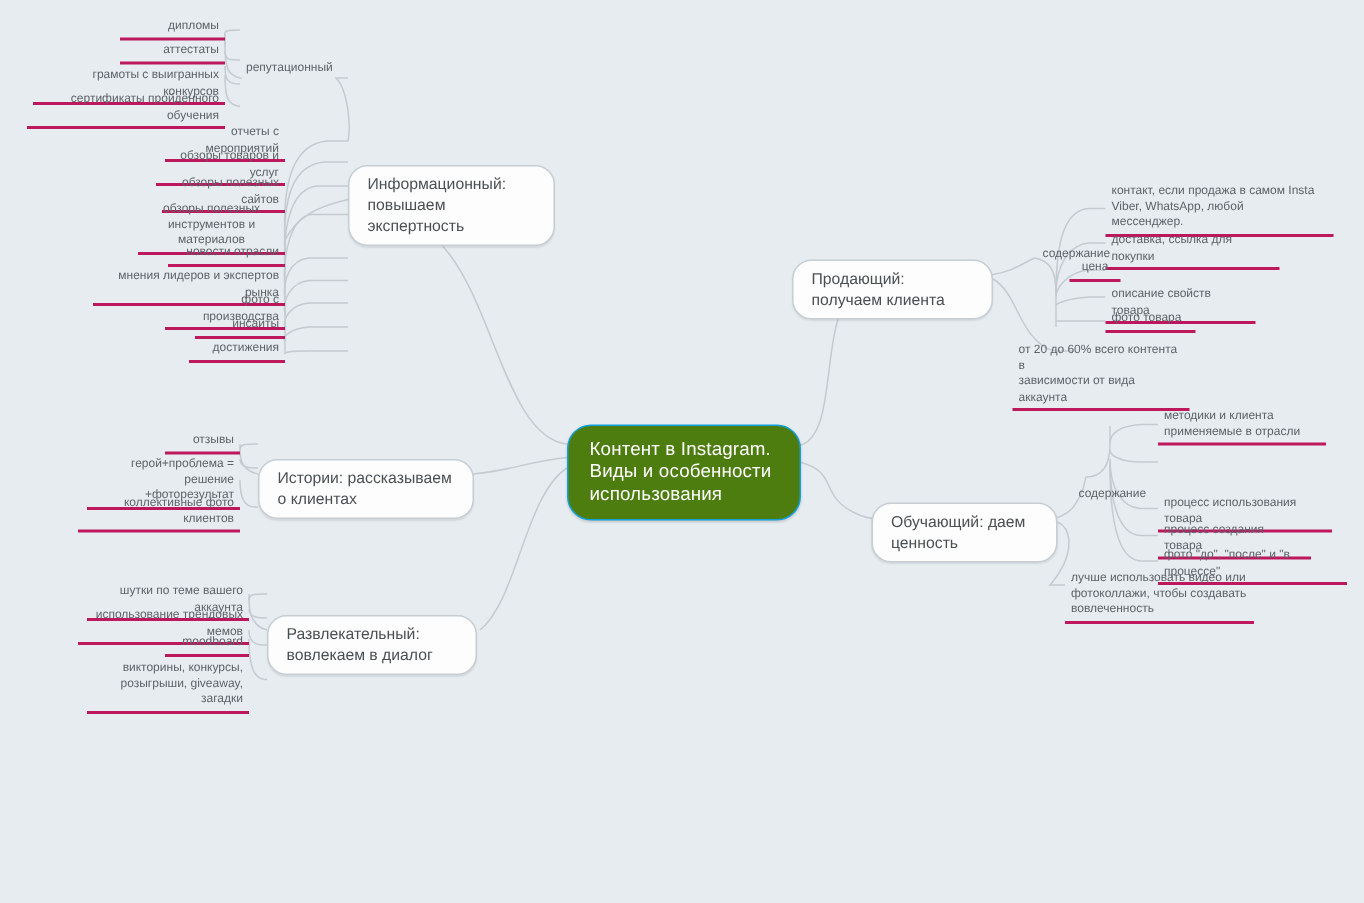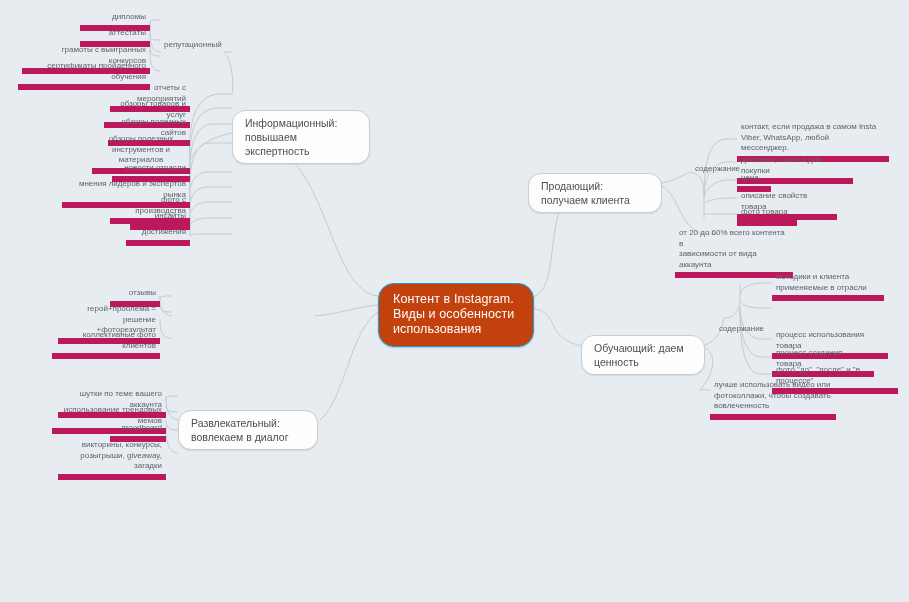--- a/index.html
+++ b/index.html
@@ -22,21 +22,21 @@
     width: 909px;
     height: 602px;
     pointer-events: none;
   }
   .node {
     position: absolute;
     box-sizing: border-box;
   }
   
   .root {
-    background: #c2410c;
+    background: #4d7c0f;
     color: #ffffff;
     border-radius: 16px;
     font-size: 12.5px;
     line-height: 15px;
     padding: 8px 14px 9px 14px;
     letter-spacing: .1px;
     box-shadow: 0 1px 2px rgba(0,0,0,.18);
     border: 1px solid #12a0dd;
   }
   
@@ -49,21 +49,21 @@
     line-height: 14px;
     padding: 5px 12px 5px 12px;
     box-shadow: 0 1px 1px rgba(120,130,140,.18);
   }
   
   .leaf {
     color: #5c6368;
     font-size: 8px;
     line-height: 10.5px;
     padding: 0 4px 2px 4px;
-    border-bottom: 6px solid #be185d;
+    border-bottom: 2px solid #be185d;
     white-space: pre-line;
   }
   .sub {
     color: #5c6368;
     font-size: 8px;
     line-height: 10.5px;
     padding: 0 3px 1px 3px;
   }
   .ta-r { text-align: right; }
   .ta-l { text-align: left; }
@@ -157,37 +157,38 @@
   <div class="node leaf ta-r" style="left:110px; top:195px; width:80px;">фото с производства</div>
   <div class="node leaf ta-r" style="left:130px; top:211px; width:60px;">инсайты</div>
   <div class="node leaf ta-r" style="left:126px; top:227px; width:64px;">достижения</div>
 
   <div class="node branch" style="left:528px; top:173px; width:134px;">Продающий:  получаем клиента</div>
   <div class="node sub ta-l" style="left:692px; top:164px; width:58px;">содержание</div>
   <div class="node leaf ta-l" style="left:737px; top:122px; width:152px;">контакт, если продажа в самом Insta
 Viber, WhatsApp, любой
 мессенджер.</div>
   <div class="node leaf ta-l" style="left:737px; top:155px; width:116px;">доставка, ссылка для покупки</div>
-  <div class="node leaf ta-l" style="left:737px; top:173px; width:34px;">цена</div>
+  <div class="node leaf ta-l" style="left:713px; top:173px; width:34px;text-align:center;">цена</div>
   <div class="node leaf ta-l" style="left:737px; top:191px; width:100px;">описание свойств товара</div>
   <div class="node leaf ta-l" style="left:737px; top:207px; width:60px;">фото товара</div>
   <div class="node leaf ta-l" style="left:675px; top:228px; width:118px;">от 20 до 60% всего контента в
 зависимости от вида аккаунта</div>
 
   <div class="node branch" style="left:581px; top:335px; width:124px;">Обучающий: даем ценность</div>
   <div class="node sub ta-l" style="left:716px; top:324px; width:58px;">содержание</div>
   <div class="node leaf ta-l" style="left:772px; top:272px; width:112px;">методики и клиента
 применяемые в отрасли</div>
   <div class="node leaf ta-l" style="left:772px; top:330px; width:116px;">процесс использования товара</div>
   <div class="node leaf ta-l" style="left:772px; top:348px; width:102px;">процесс создания товара</div>
   <div class="node leaf ta-l" style="left:772px; top:365px; width:126px;">фото "до", "после" и "в процессе"</div>
   <div class="node leaf ta-l" style="left:710px; top:380px; width:126px;">лучше использовать видео или
 фотоколлажи, чтобы создавать
 вовлеченность</div>
 
+  <div class="node branch" style="left:172px; top:306px; width:144px;">Истории: рассказываем о клиентах</div>
   <div class="node leaf ta-r" style="left:110px; top:288px; width:50px;">отзывы</div>
   <div class="node leaf ta-r" style="left:58px; top:304px; width:102px;">герой+проблема = решение
 +фоторезультат</div>
   <div class="node leaf ta-r" style="left:52px; top:330px; width:108px;">коллективные фото клиентов</div>
 
   <div class="node branch" style="left:178px; top:410px; width:140px;">Развлекательный: вовлекаем в диалог</div>
   <div class="node leaf ta-r" style="left:52px; top:405px; width:114px;">использование трендовых мемов</div>
   <div class="node leaf ta-r" style="left:58px; top:389px; width:108px;">шутки по теме вашего аккаунта</div>
   <div class="node leaf ta-r" style="left:110px; top:423px; width:56px;">moodboard</div>
   <div class="node leaf ta-r" style="left:58px; top:440px; width:108px;">викторины, конкурсы,

